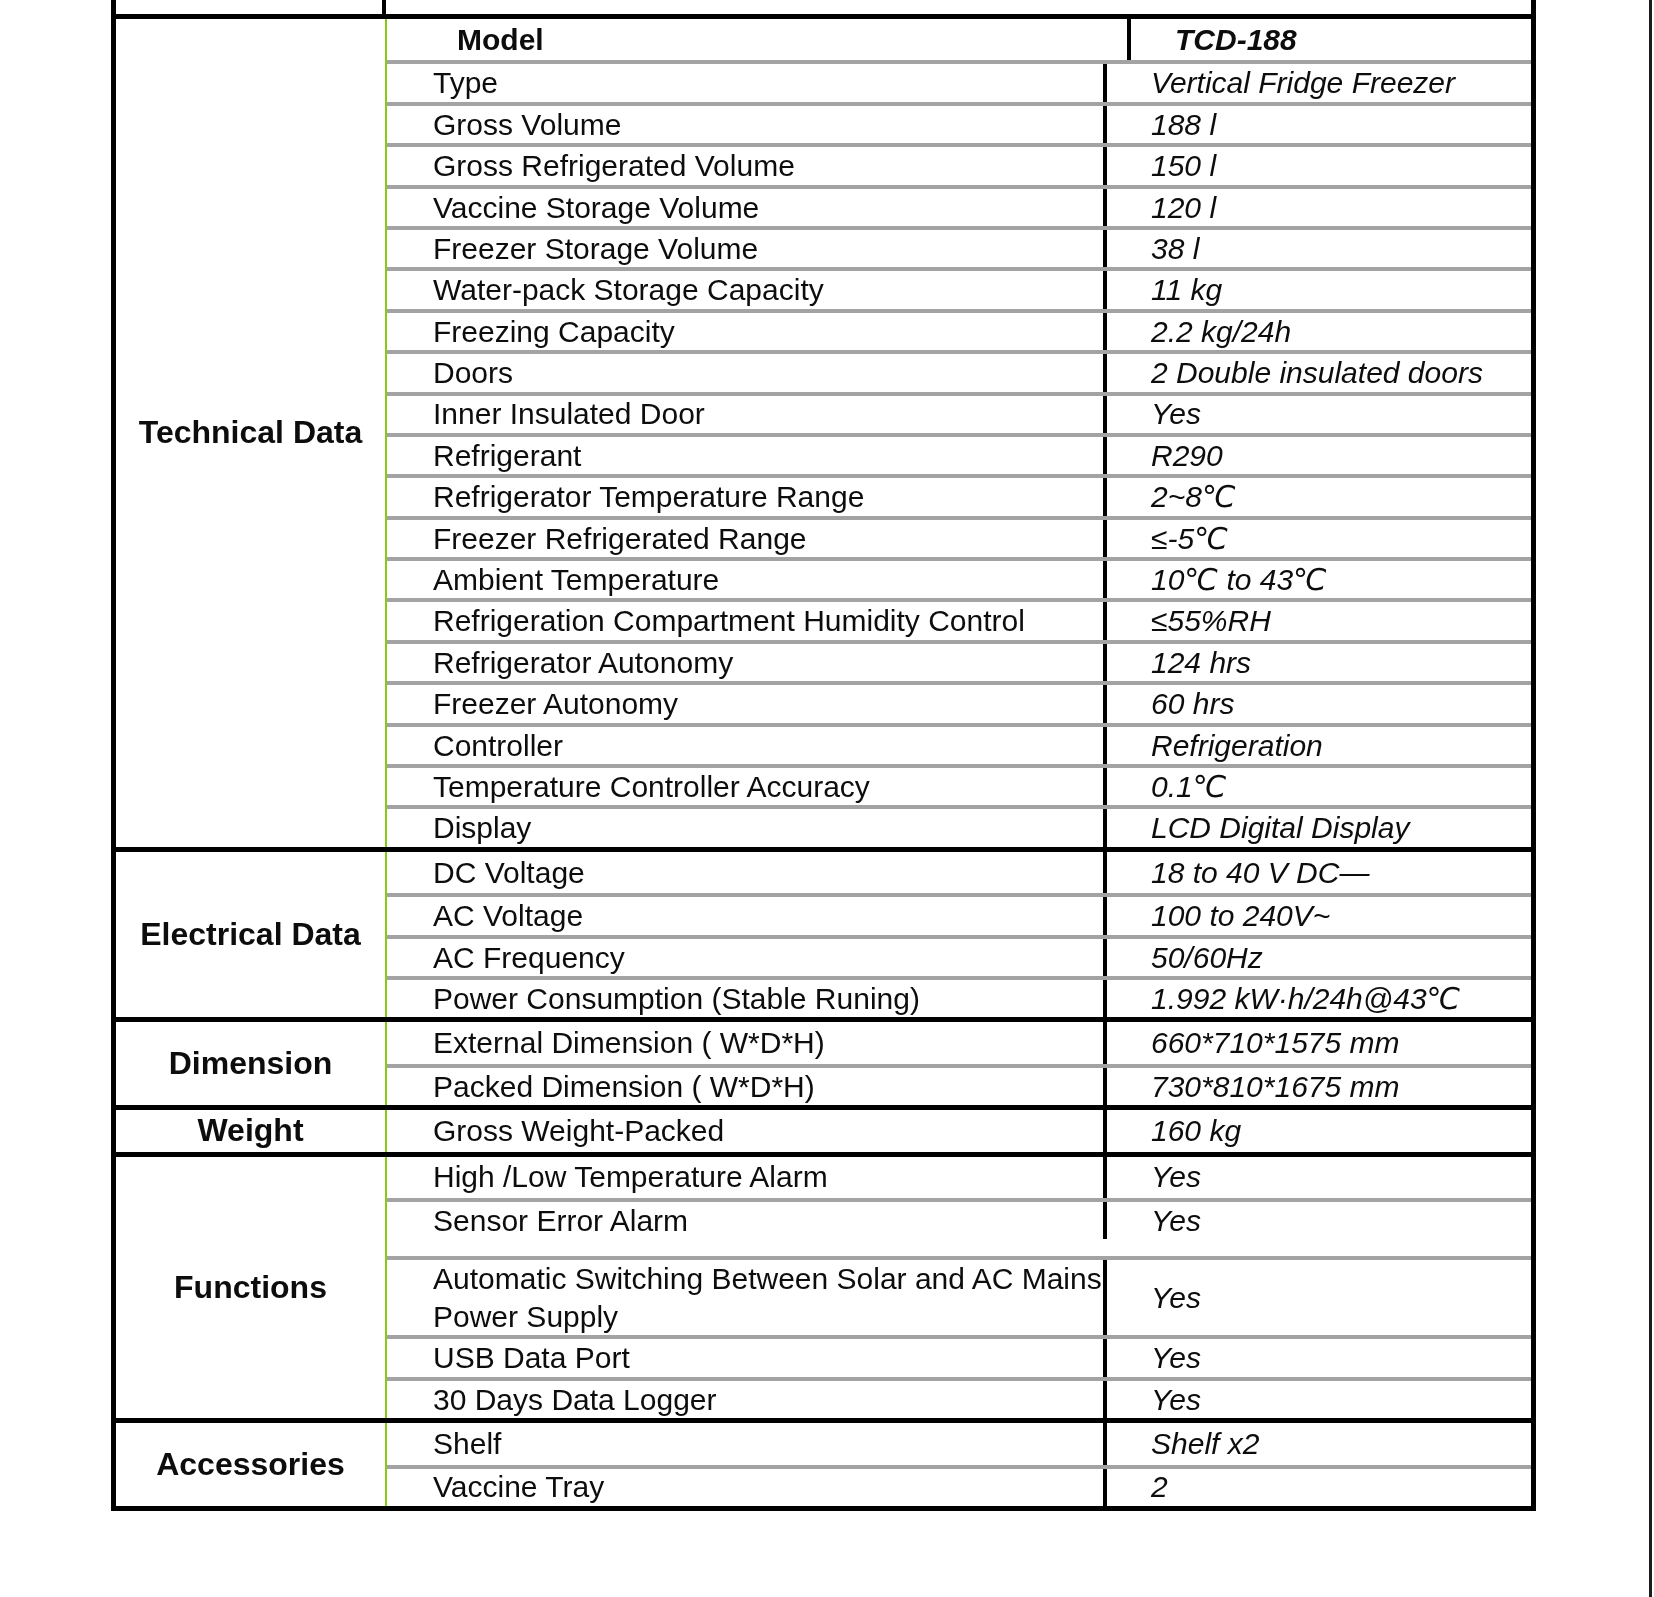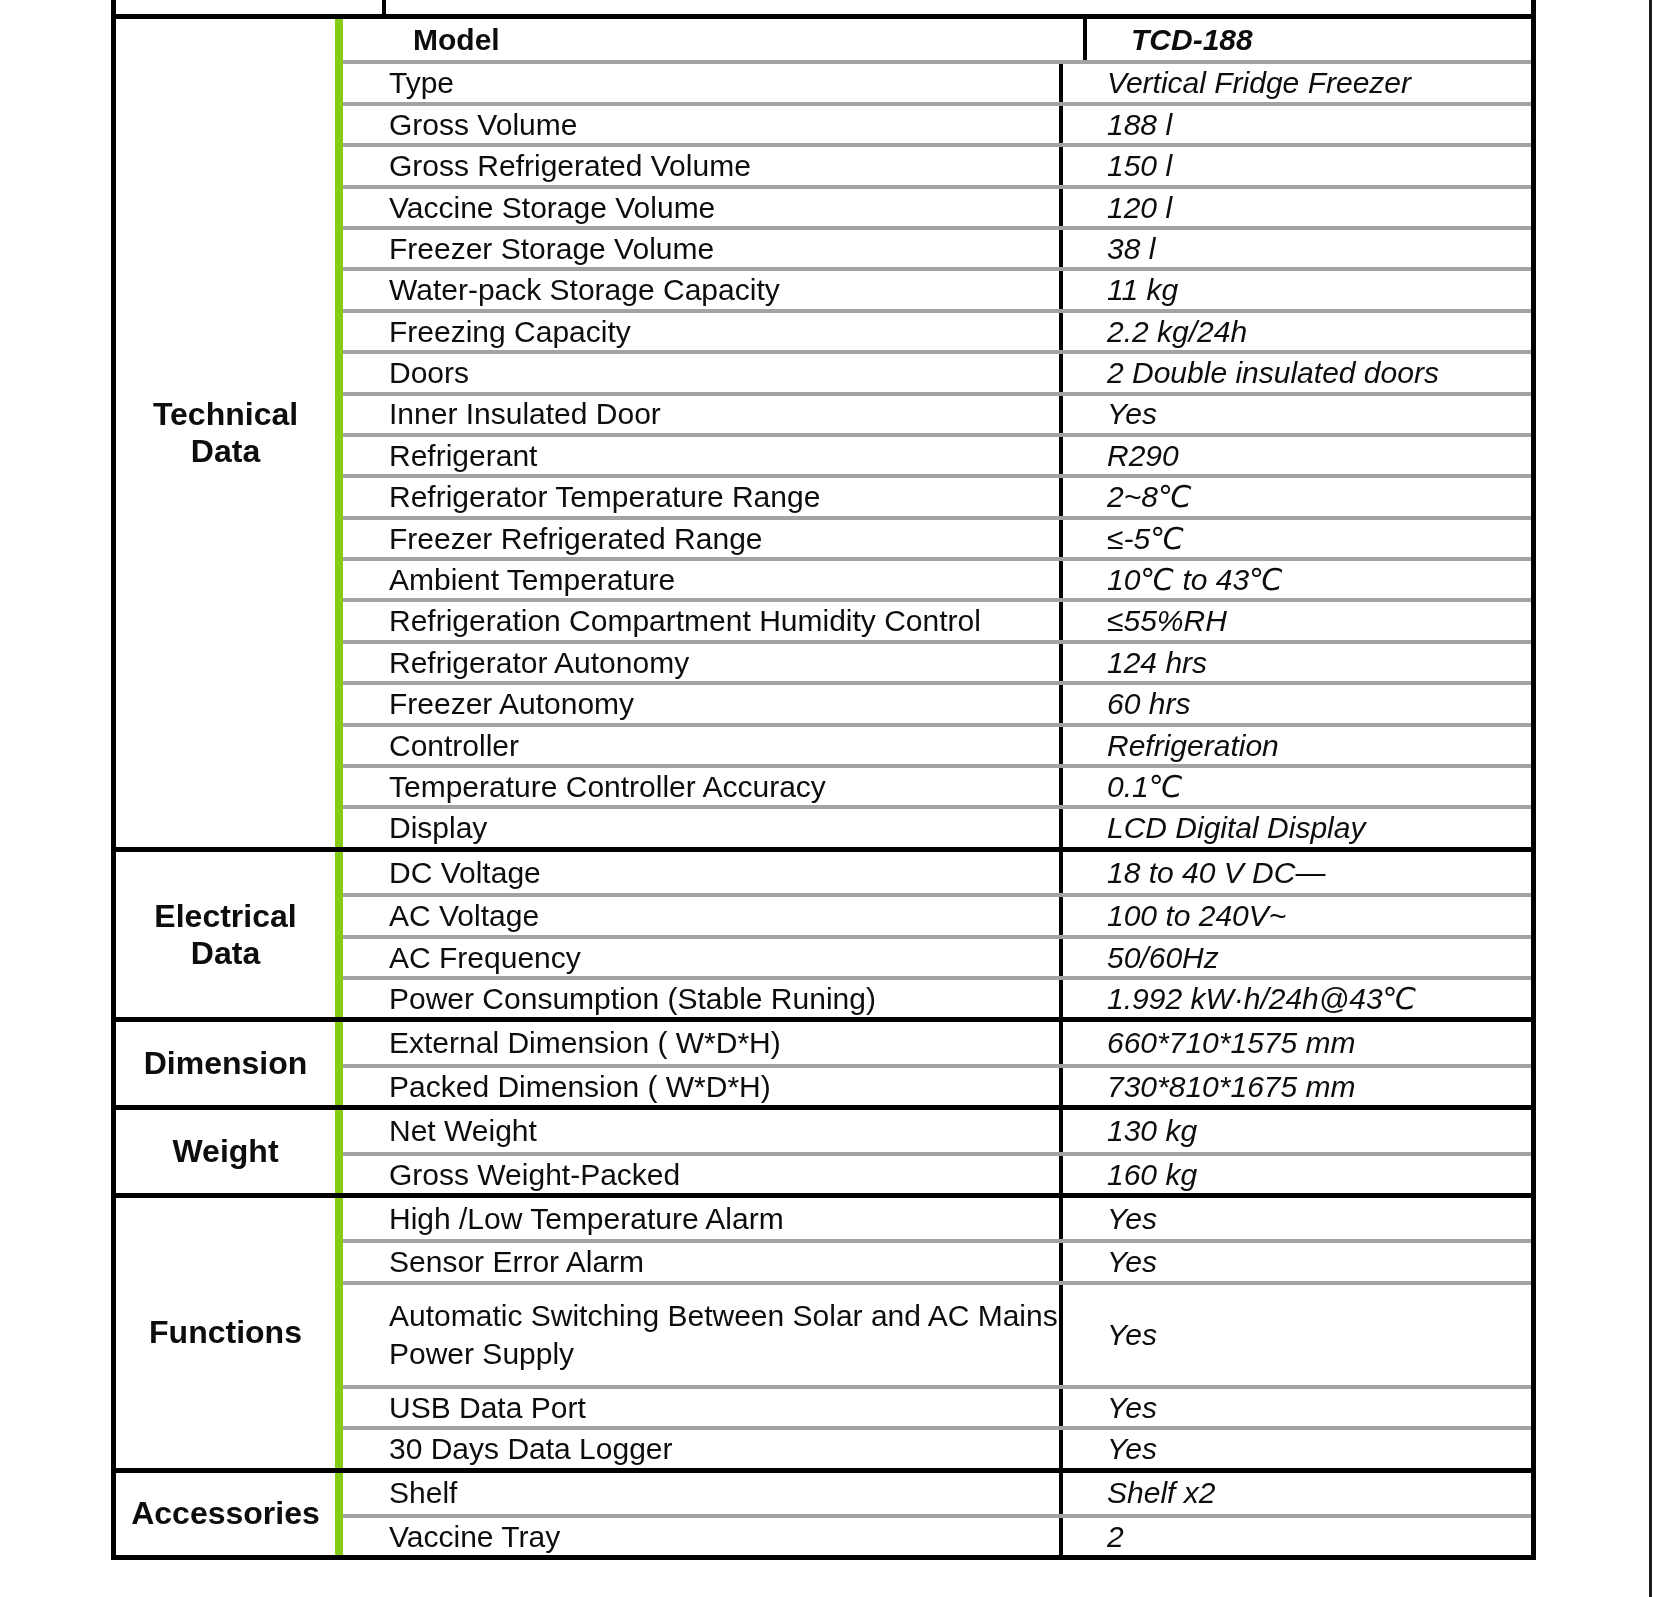--- a/index.html
+++ b/index.html
@@ -18,28 +18,28 @@
   .stub-right{left:1531px;width:5px;}
 
   .spec-table{
     position:absolute;left:111px;top:14px;width:1425px;
     border:5px solid #000;box-sizing:border-box;background:#fff;
     display:flex;flex-direction:column;
   }
   .section{display:flex;}
   .section + .section{border-top:5px solid #000;}
   .cat-cell{
-    width:227px;border-right:8px solid #84cc16;box-sizing:border-box;
+    width:271px;border-right:2px solid #84cc16;box-sizing:border-box;
     display:flex;align-items:center;justify-content:center;
     font-weight:bold;font-size:32px;text-align:center;
   }
   .rows{flex:1;display:flex;flex-direction:column;}
   .row{display:flex;height:41.4px;box-sizing:border-box;}
   .row + .row{border-top:4px solid #a3a3a3;}
-  .row.tall{height:104px;}
+  .row.tall{height:79px;margin-top:17px;}
   .row.bold{font-weight:bold;font-size:31px;padding-left:24px;}
   .prop-cell{
     width:720px;border-right:4px solid #000;box-sizing:border-box;
     display:flex;align-items:center;
     padding-left:46px;font-size:30px;white-space:pre-line;line-height:1.25;
   }
   .value-cell{
     flex:1;display:flex;align-items:center;
     padding-left:44px;font-size:30px;line-height:1.25;font-style:italic;
   }
@@ -170,24 +170,20 @@
         <div class="row">
           <div class="prop-cell">Packed Dimension ( W*D*H)</div>
           <div class="value-cell">730*810*1675 mm</div>
         </div>
       </div>
     </div>
     <div class="section">
       <div class="cat-cell">Weight</div>
       <div class="rows">
         <div class="row">
-          <div class="prop-cell">Net Weight</div>
-          <div class="value-cell">130 kg</div>
-        </div>
-        <div class="row">
           <div class="prop-cell">Gross Weight-Packed</div>
           <div class="value-cell">160 kg</div>
         </div>
       </div>
     </div>
     <div class="section">
       <div class="cat-cell">Functions</div>
       <div class="rows">
         <div class="row">
           <div class="prop-cell">High /Low Temperature Alarm</div>

